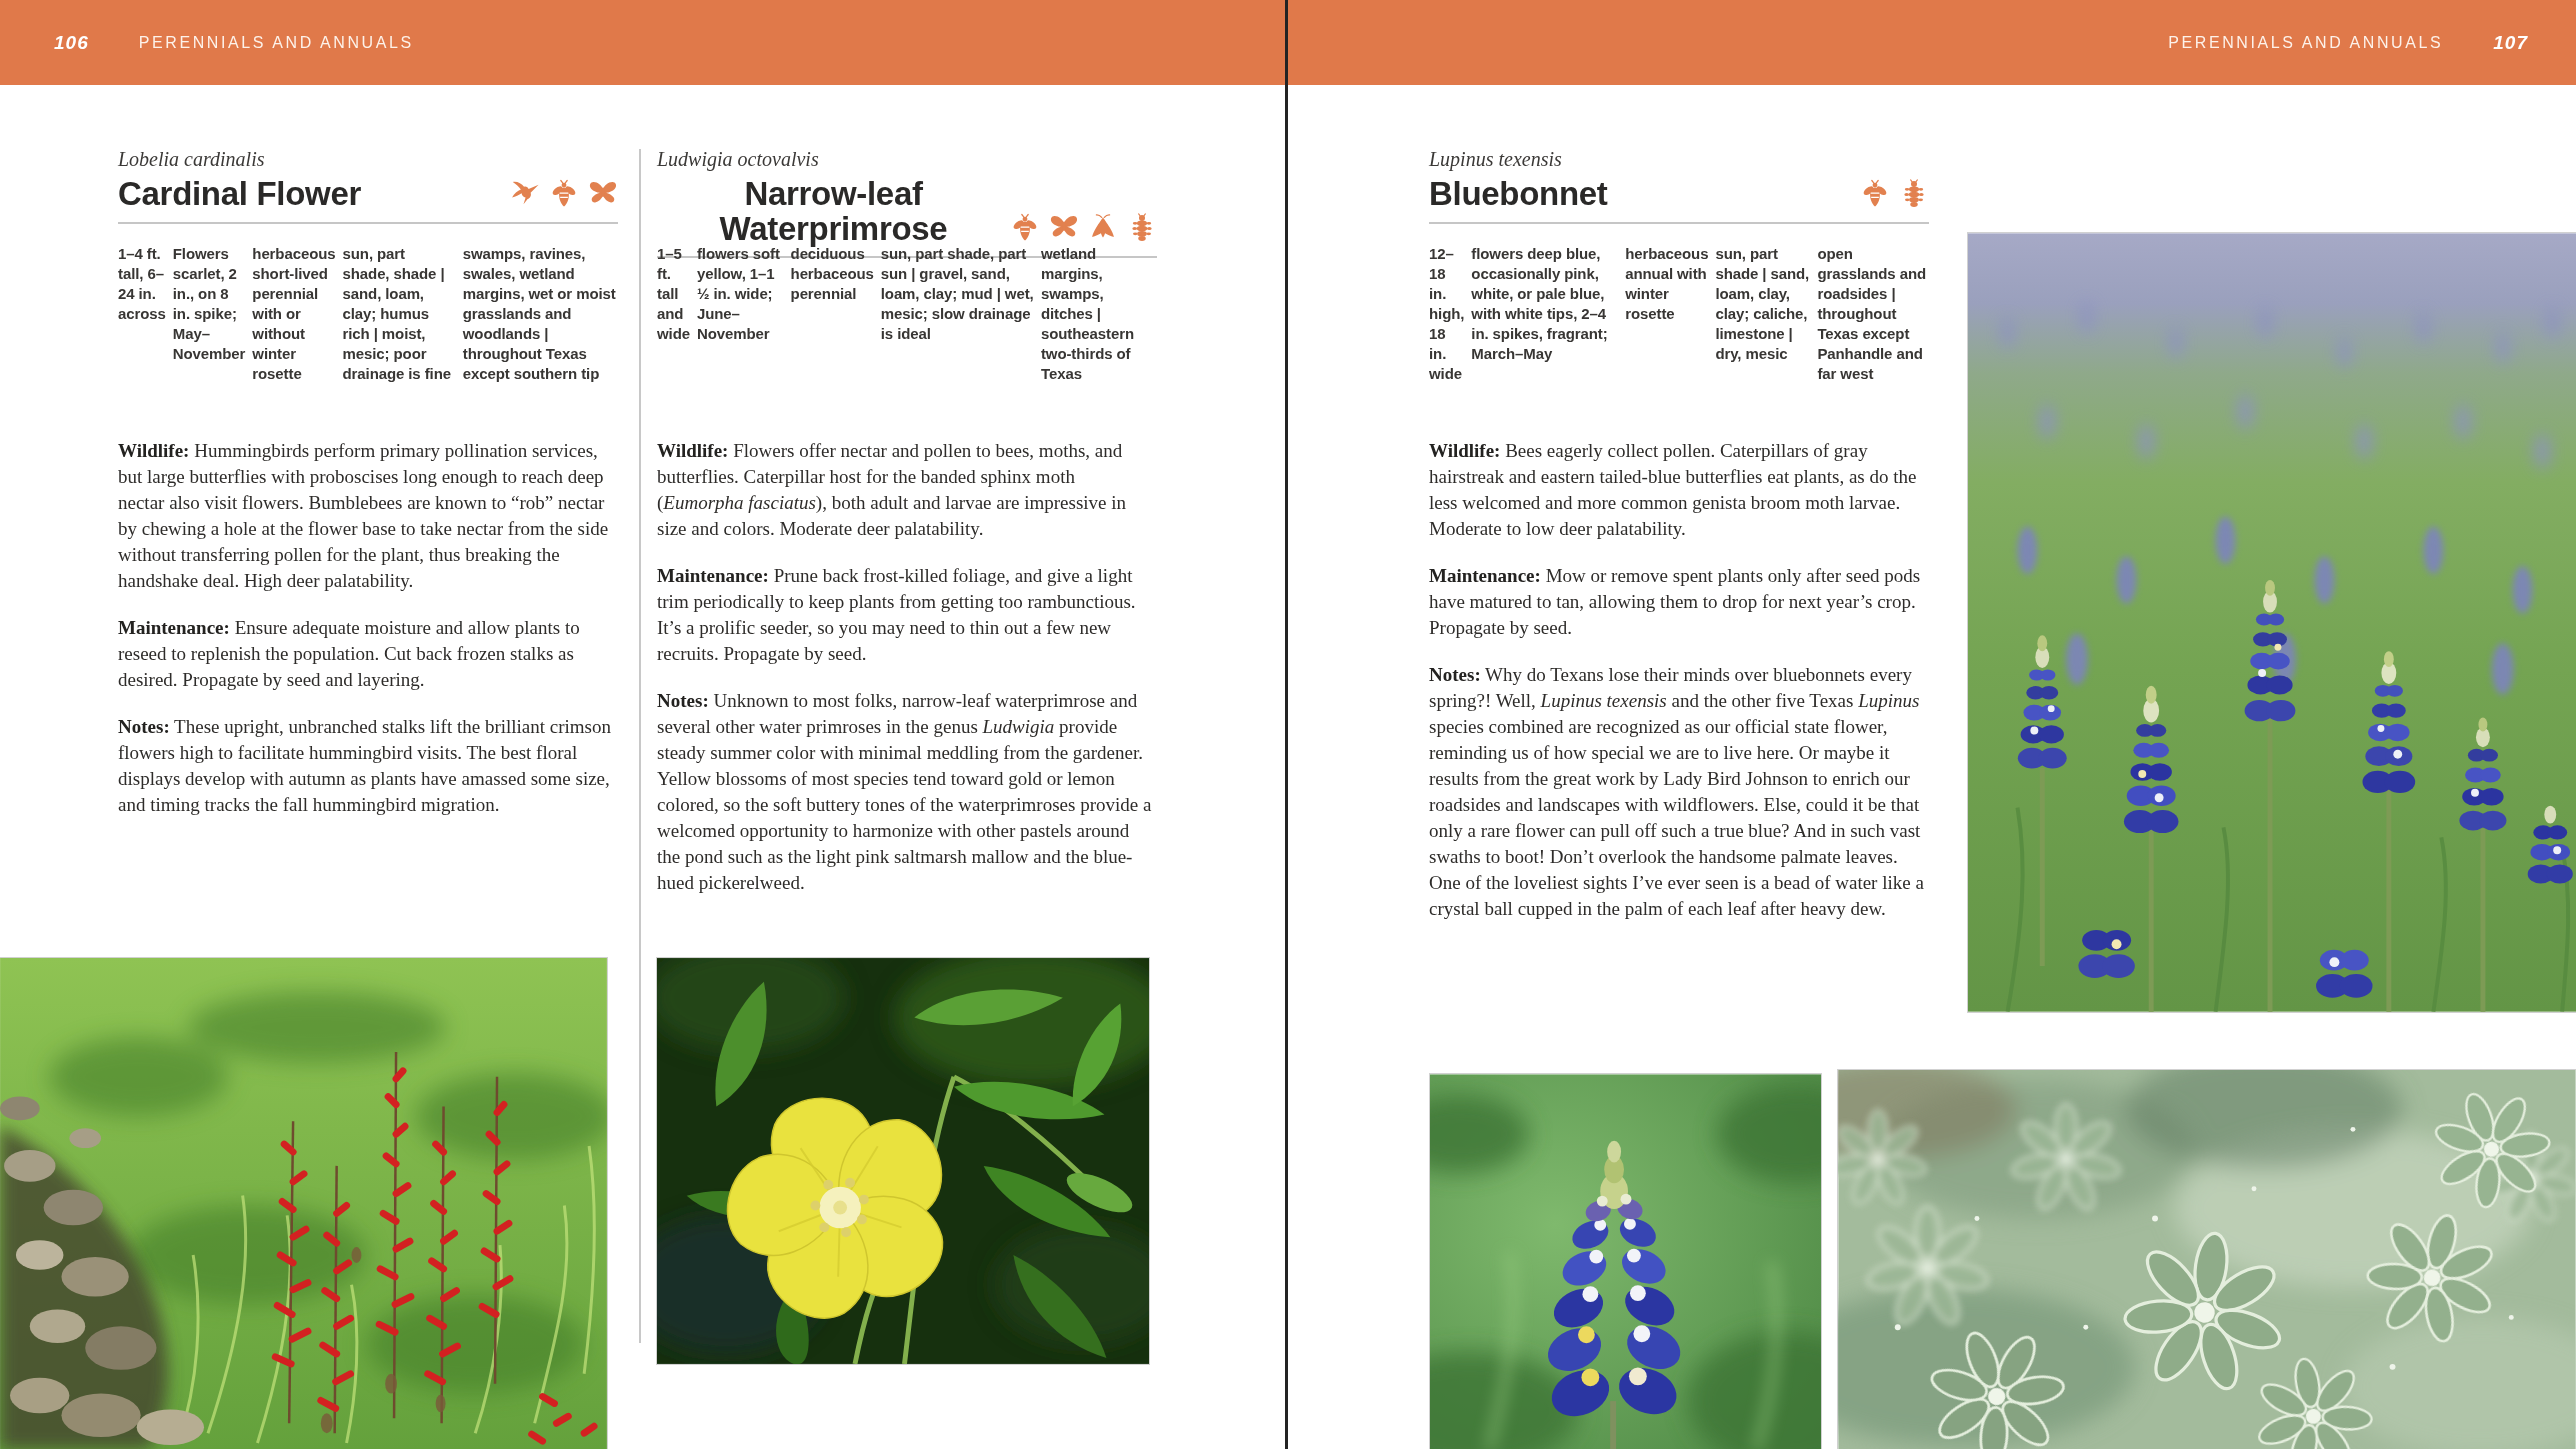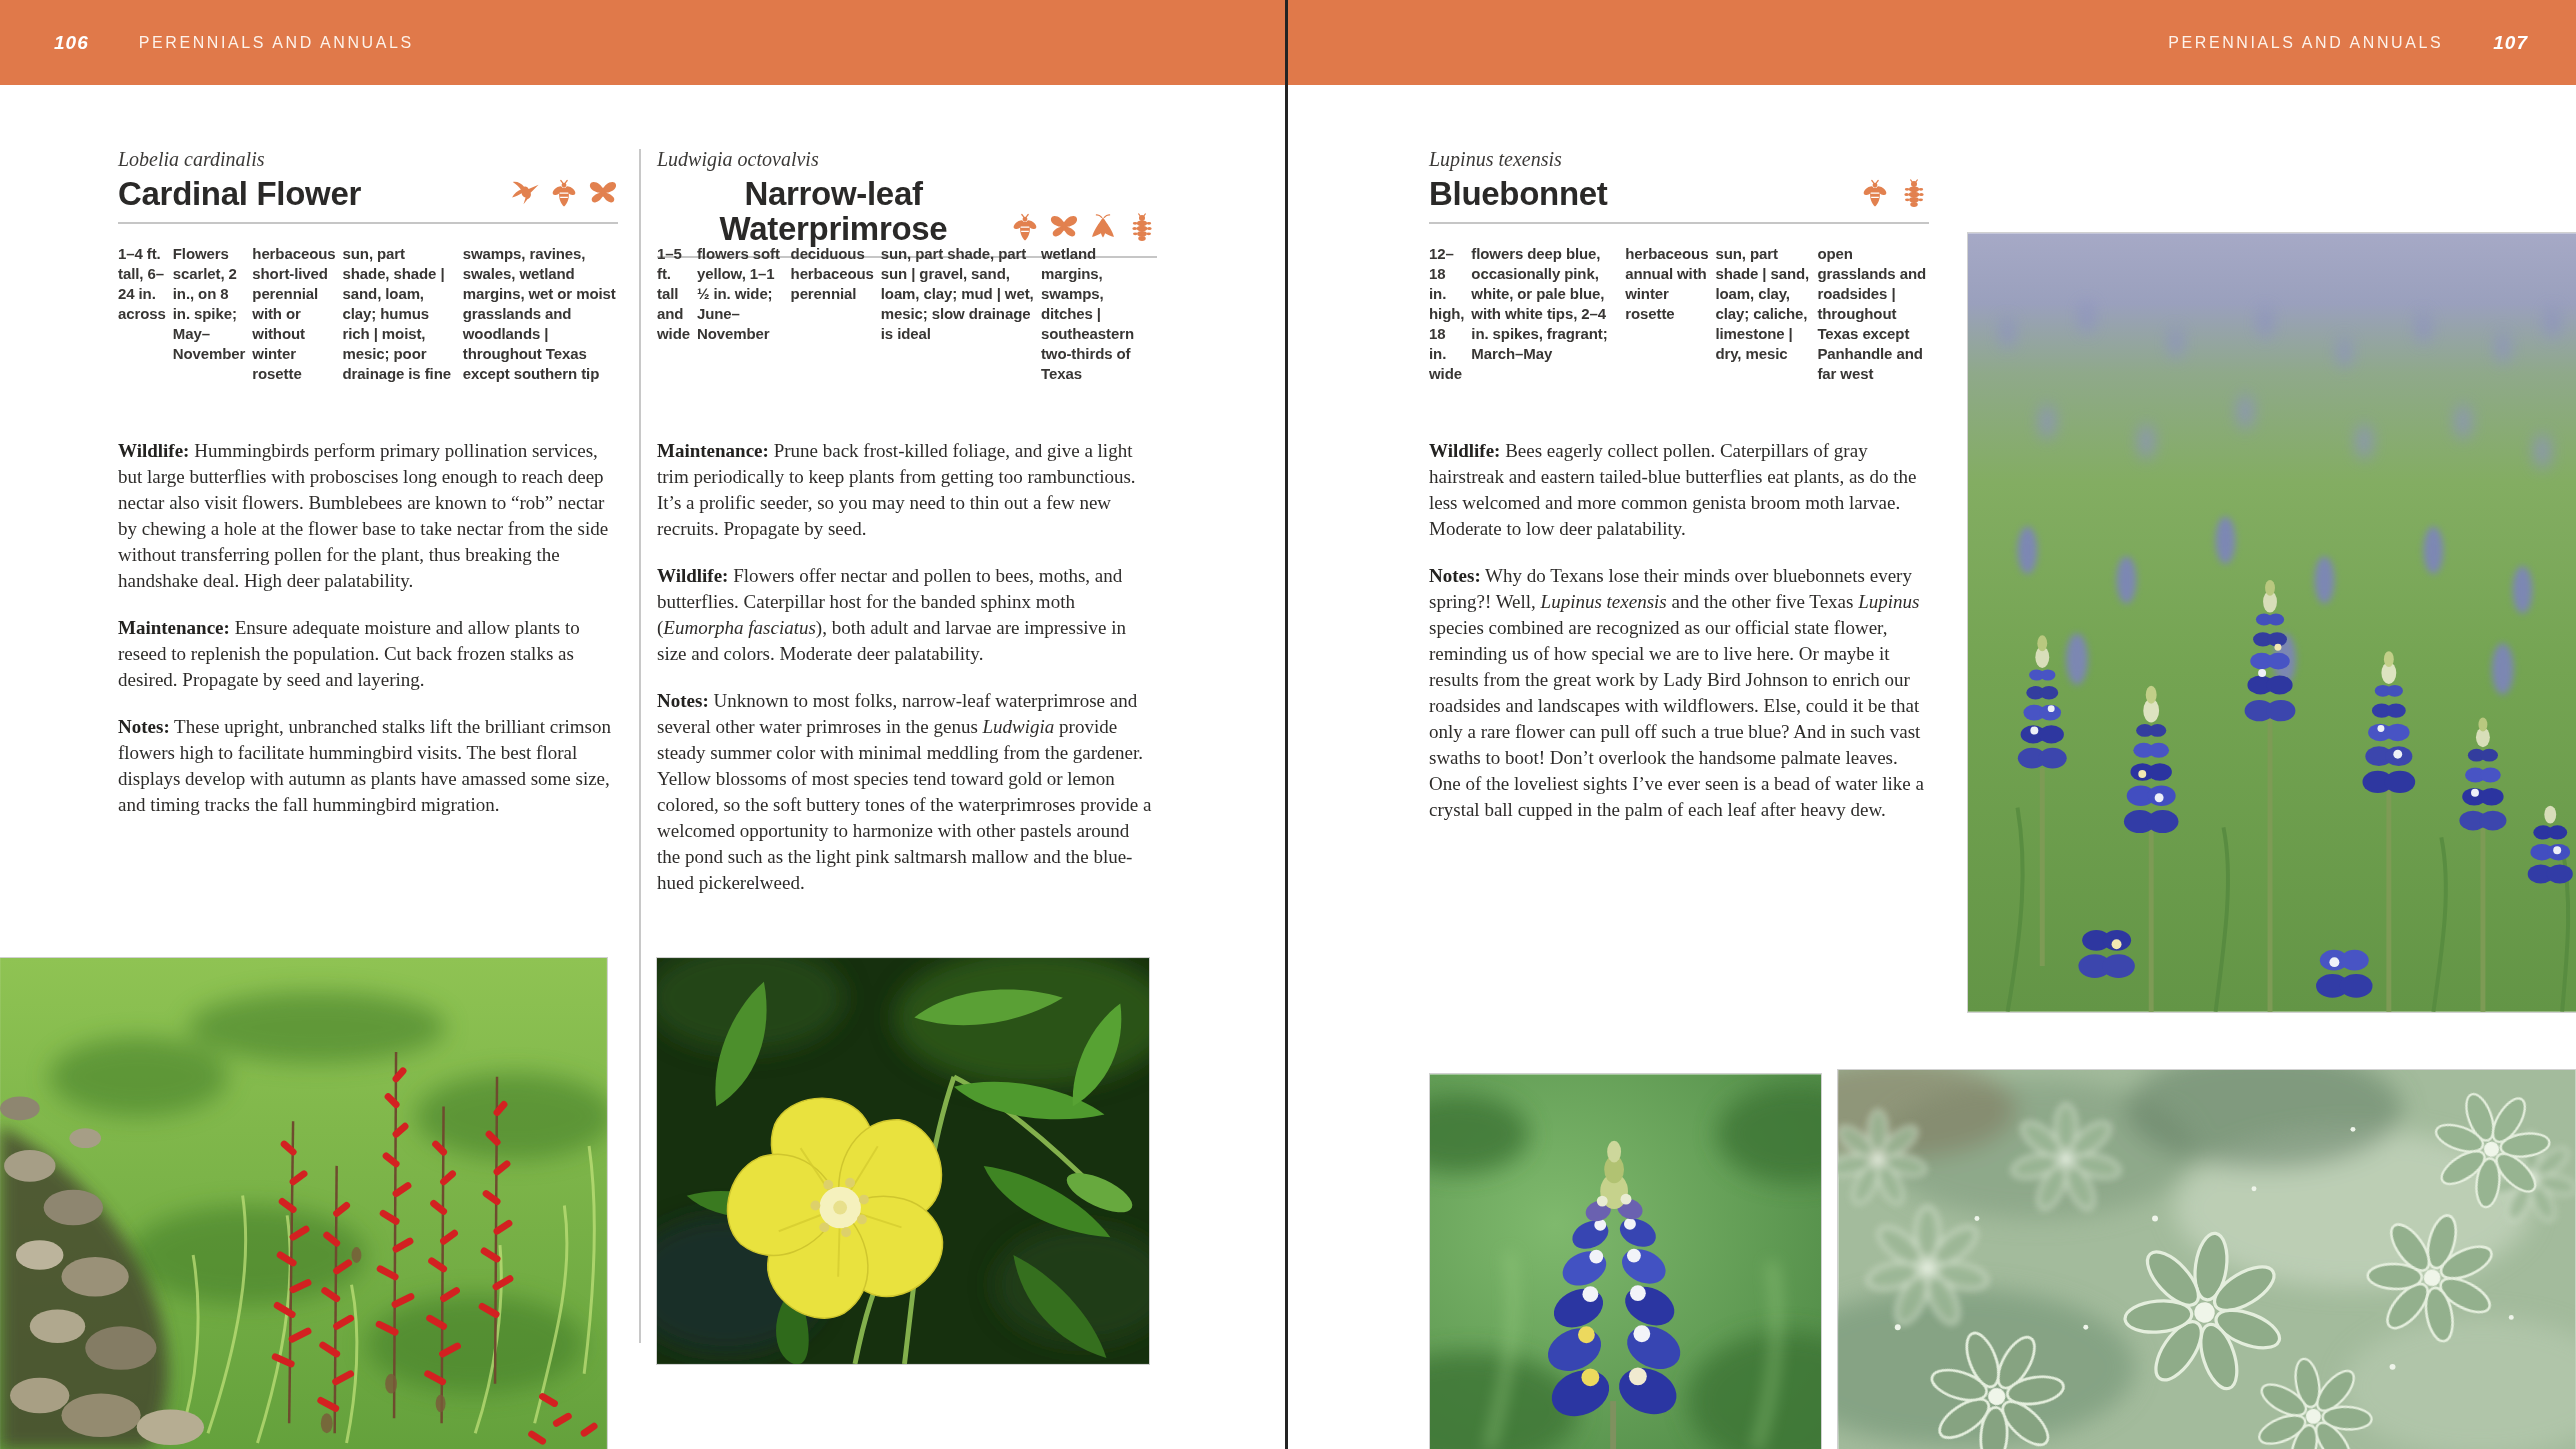--- a/index.html
+++ b/index.html
@@ -176,22 +176,22 @@
       <div class="rule"></div>
     </div>
     <div class="specs">
       <div class="spec">1–5 ft. tall and wide</div>
       <div class="spec">flowers soft yellow, 1–1 ½ in. wide; June–November</div>
       <div class="spec">deciduous herbaceous perennial</div>
       <div class="spec">sun, part shade, part sun | gravel, sand, loam, clay; mud | wet, mesic; slow drainage is ideal</div>
       <div class="spec">wetland margins, swamps, ditches | southeastern two-thirds of Texas</div>
     </div>
     <div class="bodytext">
+      <p><span class="lbl">Wildlife:</span><span> Flowers offer nectar and pollen to bees, moths, and butterflies. Caterpillar host for the banded sphinx moth (</span><span class="it">Eumorpha fasciatus</span><span>), both adult and larvae are impressive in size and colors. Moderate deer palatability.</span></p>
       <p><span class="lbl">Maintenance:</span><span> Prune back frost-killed foliage, and give a light trim periodically to keep plants from getting too rambunctious. It’s a prolific seeder, so you may need to thin out a few new recruits. Propagate by seed.</span></p>
-      <p><span class="lbl">Wildlife:</span><span> Flowers offer nectar and pollen to bees, moths, and butterflies. Caterpillar host for the banded sphinx moth (</span><span class="it">Eumorpha fasciatus</span><span>), both adult and larvae are impressive in size and colors. Moderate deer palatability.</span></p>
       <p><span class="lbl">Notes:</span><span> Unknown to most folks, narrow-leaf waterprimrose and several other water primroses in the genus </span><span class="it">Ludwigia</span><span> provide steady summer color with minimal meddling from the gardener. Yellow blossoms of most species tend toward gold or lemon colored, so the soft buttery tones of the waterprimroses provide a welcomed opportunity to harmonize with other pastels around the pond such as the light pink saltmarsh mallow and the blue-hued pickerelweed.</span></p>
     </div>
   </section>
 
   <section class="col" style="left:1429px">
     <div class="head">
       <div class="species">Lupinus texensis</div>
       <div class="titlerow">
         <h2 class="cname">Bluebonnet</h2>
         <div class="icons">
@@ -207,20 +207,21 @@
     </div>
     <div class="specs">
       <div class="spec">12–18 in. high, 18 in. wide</div>
       <div class="spec">flowers deep blue, occasionally pink, white, or pale blue, with white tips, 2–4 in. spikes, fragrant; March–May</div>
       <div class="spec">herbaceous annual with winter rosette</div>
       <div class="spec">sun, part shade | sand, loam, clay, clay; caliche, limestone | dry, mesic</div>
       <div class="spec">open grasslands and roadsides | throughout Texas except Panhandle and far west</div>
     </div>
     <div class="bodytext">
       <p><span class="lbl">Wildlife:</span><span> Bees eagerly collect pollen. Caterpillars of gray hairstreak and eastern tailed-blue butterflies eat plants, as do the less welcomed and more common genista broom moth larvae. Moderate to low deer palatability.</span></p>
+      <p><span class="lbl">Maintenance:</span><span> Mow or remove spent plants only after seed pods have matured to tan, allowing them to drop for next year’s crop. Propagate by seed.</span></p>
       <p><span class="lbl">Notes:</span><span> Why do Texans lose their minds over bluebonnets every spring?! Well, </span><span class="it">Lupinus texensis</span><span> and the other five Texas </span><span class="it">Lupinus</span><span> species combined are recognized as our official state flower, reminding us of how special we are to live here. Or maybe it results from the great work by Lady Bird Johnson to enrich our roadsides and landscapes with wildflowers. Else, could it be that only a rare flower can pull off such a true blue? And in such vast swaths to boot! Don’t overlook the handsome palmate leaves. One of the loveliest sights I’ve ever seen is a bead of water like a crystal ball cupped in the palm of each leaf after heavy dew.</span></p>
     </div>
   </section>
 
   <div class="photo ph-cardinal">
     <svg width="607" height="491" viewBox="0 0 613 496">
       <defs>
           <linearGradient id="g1" x1="0" y1="0" x2="0" y2="1">
         <stop offset="0" stop-color="#8fc353"></stop>
             <stop offset="1" stop-color="#64a13c"></stop>

